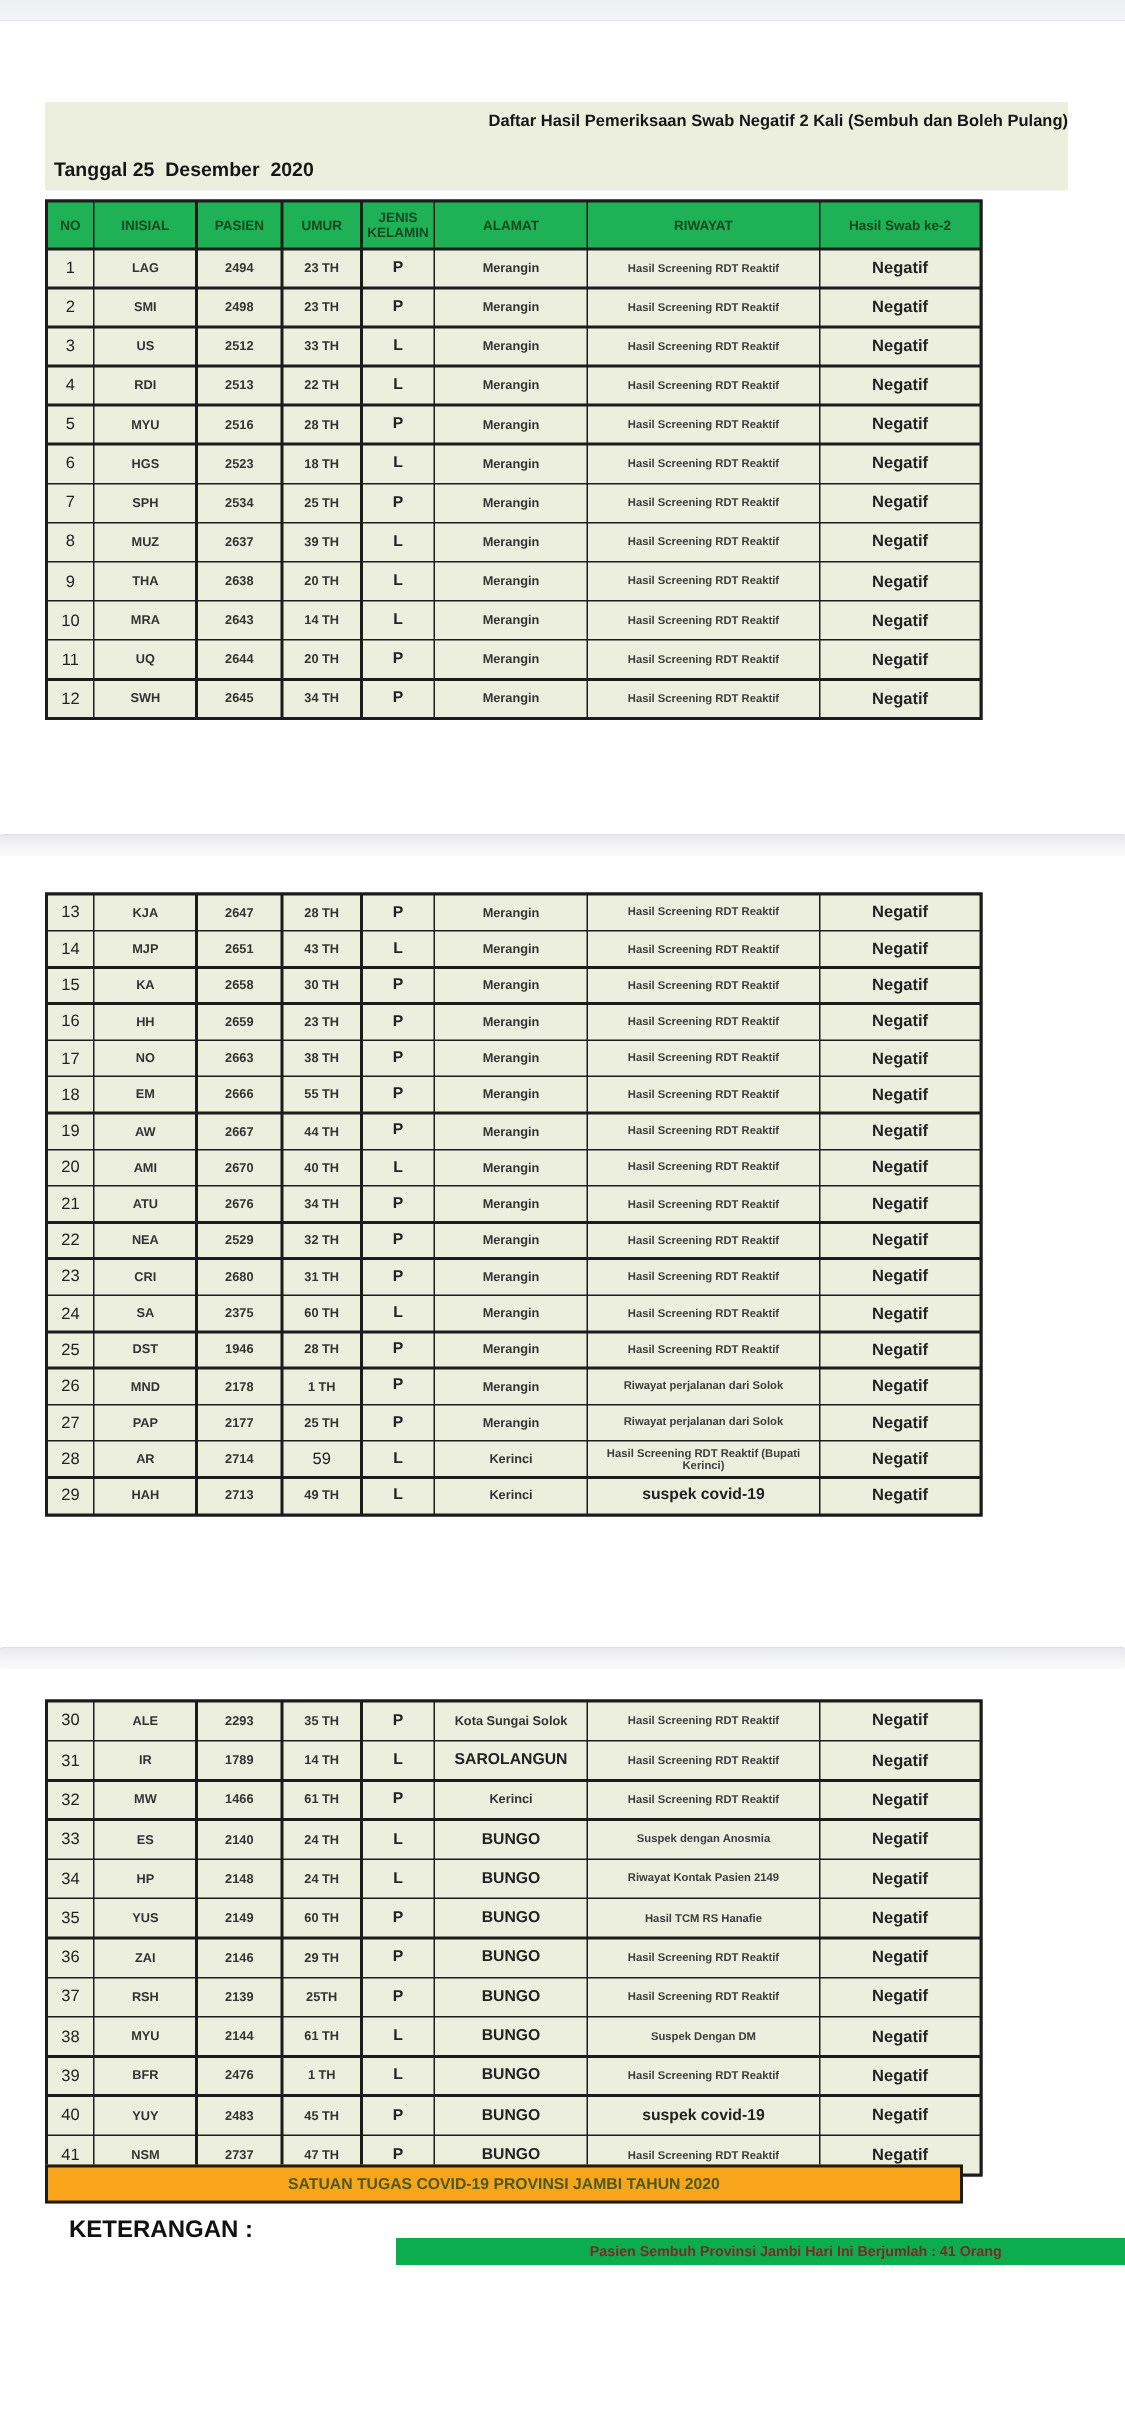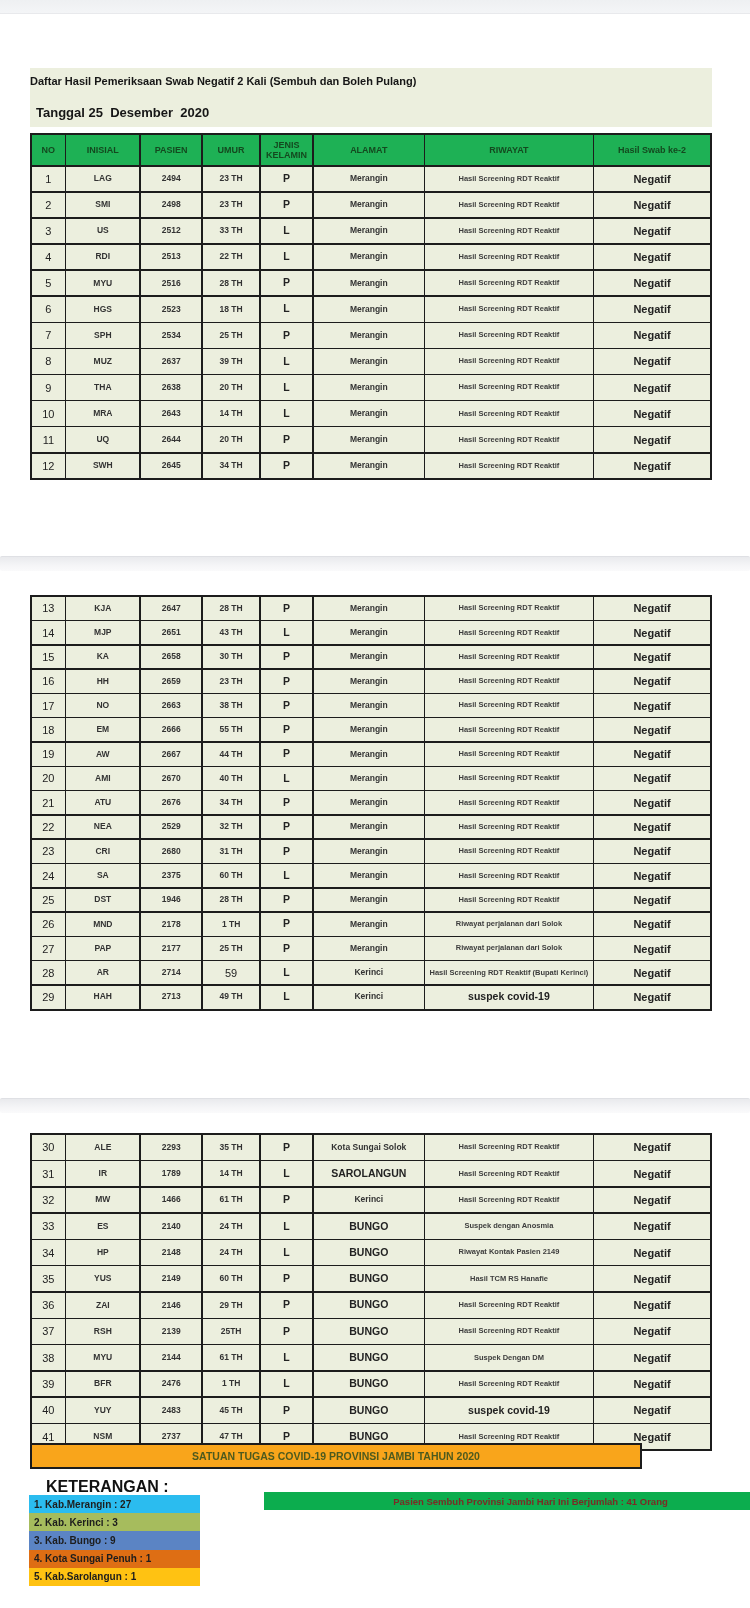--- a/index.html
+++ b/index.html
@@ -4,24 +4,24 @@
 <style>
   html,body{margin:0;padding:0;background:#fff;}
   .canvas{position:relative;width:750px;height:1608px;background:#ffffff;overflow:hidden;
           font-family:"Liberation Sans",sans-serif;color:#1a1a1a;}
   .top-band{position:absolute;top:0;left:0;width:750px;height:13px;
             background:linear-gradient(180deg,#eef0f2 0%,#f4f5f7 100%);border-bottom:1px solid #e8e9ec;}
   .sep-band{position:absolute;left:0;width:750px;height:14px;
             background:linear-gradient(180deg,#e9eaed 0%,#f5f5f7 60%,#fafafb 100%);
             border-top:1px solid #dfe0e4;border-radius:2px;}
   .header-box{position:absolute;left:30px;top:68px;width:682px;height:59px;background:var(--cream,#ECEFDE);}
-  .title{padding-top:7px;text-align:left;font-size:11px;font-weight:bold;color:#161616;}
+  .title{padding-top:7px;text-align:right;font-size:11px;font-weight:bold;color:#161616;}
   .date{position:absolute;left:6px;bottom:7px;font-size:13px;font-weight:bold;white-space:pre;color:#161616;}
 
-  .tbl{position:absolute;left:30px;width:682px;box-sizing:border-box;
+  .tbl{position:absolute;left:30px;width:625px;box-sizing:border-box;
        border:2px solid #1c1c1c;background:#1c1c1c;display:grid;gap:1.5px;
        grid-template-columns:33fr 74fr 61fr 57fr 52fr 111fr 169fr 117fr;}
   .s0{grid-auto-rows:24.6px;grid-template-rows:30px;}
   .s1{grid-auto-rows:22.8px;}
   .s2{grid-auto-rows:24.8px;}
   .cell{background:var(--cream,#ECEFDE);display:flex;align-items:center;justify-content:center;
         text-align:center;padding:1px 2px;overflow:hidden;line-height:1.1;color:#2b2b2b;}
   .th{background:var(--green,#1EB155);color:#14491f;font-weight:bold;font-size:9px;line-height:1.15;}
   .no{font-size:11px;color:#222;}
   .xs{font-size:7.5px;font-weight:600;color:#3d3d3d;}
@@ -395,22 +395,15 @@
       <div class="cell sm">47 TH</div>
       <div class="cell md">P</div>
       <div class="cell md">BUNGO</div>
       <div class="cell xs">Hasil Screening RDT Reaktif</div>
       <div class="cell hasil">Negatif</div>
     </div>
 
   <div class="footer-bar">SATUAN TUGAS COVID-19 PROVINSI JAMBI TAHUN 2020</div>
 
   <div class="ket-title">KETERANGAN :</div>
-  <div class="legend" id="legend">
-      <div class="legend-item" style="background: rgb(43, 188, 239);">1. Kab.Merangin : 27</div>
-      <div class="legend-item" style="background: rgb(166, 188, 93);">2. Kab. Kerinci : 3</div>
-      <div class="legend-item" style="background: rgb(91, 132, 196);">3. Kab. Bungo : 9</div>
-      <div class="legend-item" style="background: rgb(222, 110, 20);">4. Kota Sungai Penuh : 1</div>
-      <div class="legend-item" style="background: rgb(255, 194, 18);">5. Kab.Sarolangun : 1</div>
-    </div>
 
   <div class="banner" style="background: rgb(12, 173, 78);">Pasien Sembuh Provinsi Jambi Hari Ini Berjumlah : 41 Orang</div>
 </div>
 
 </body></html>

